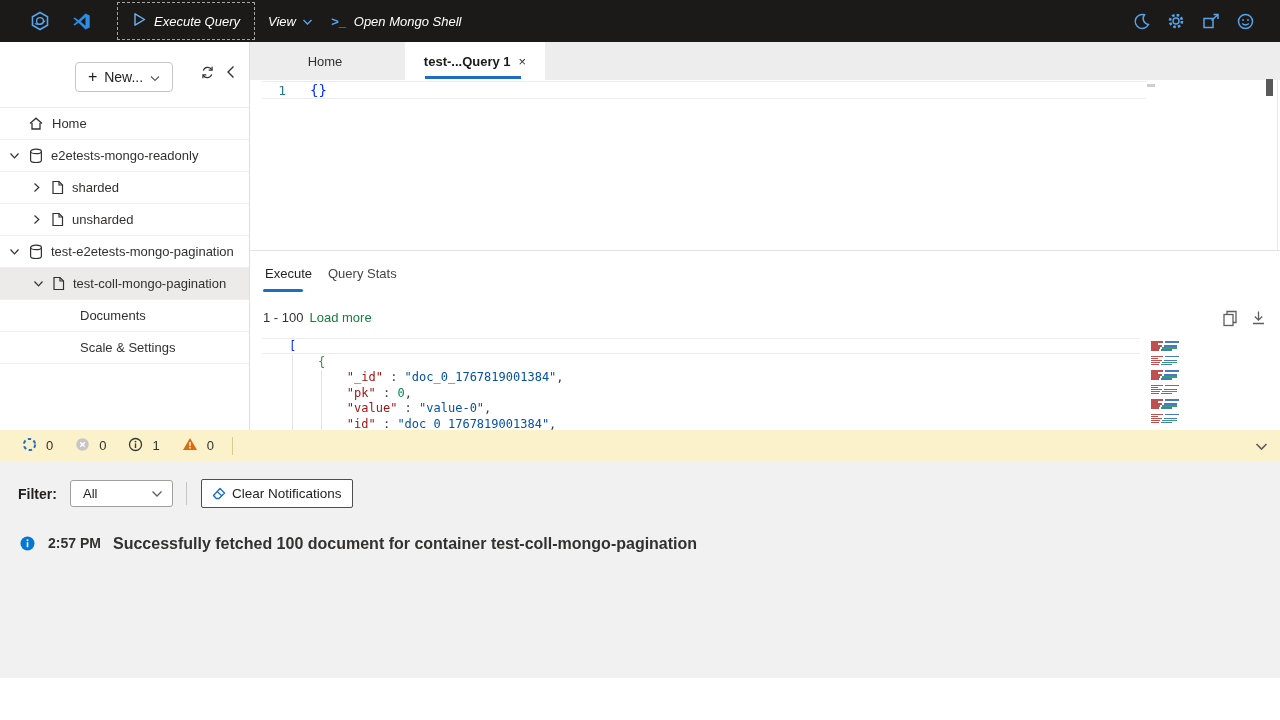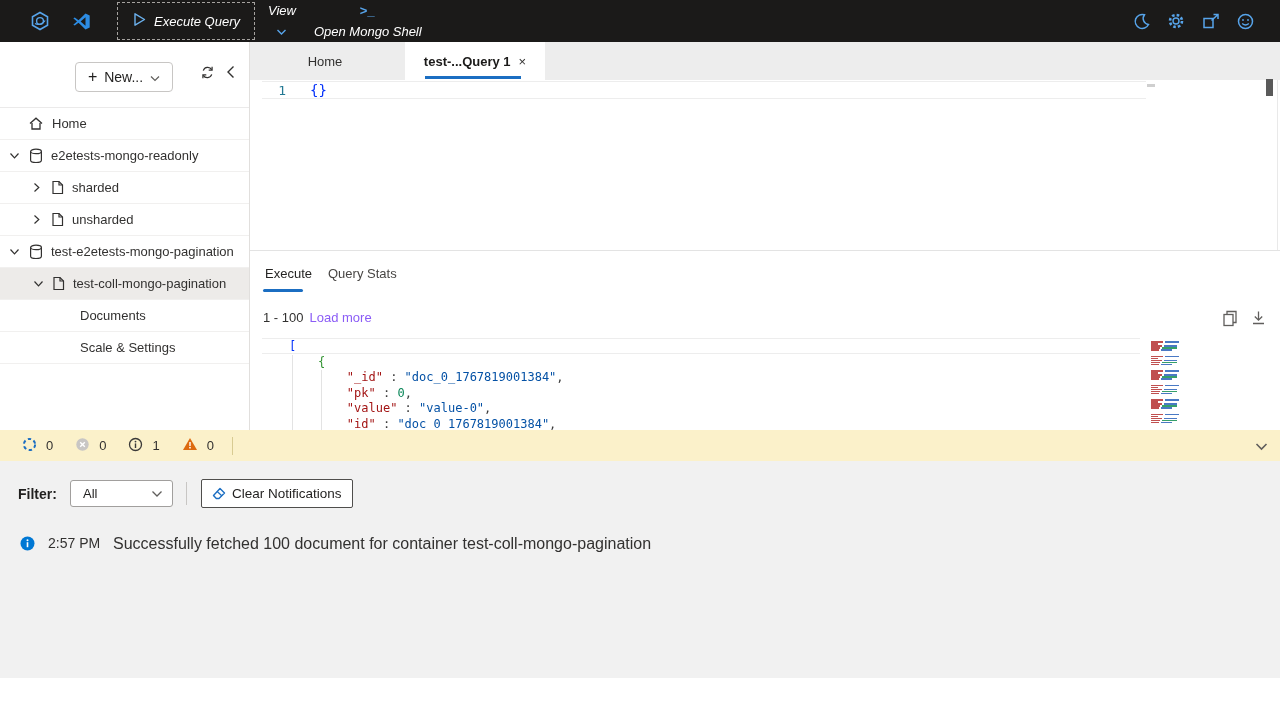--- a/index.html
+++ b/index.html
@@ -4,21 +4,21 @@
 <style>
   * { margin:0; padding:0; box-sizing:border-box; }
   html,body { width:1280px; height:720px; font-family:"Liberation Sans", sans-serif; background:#fff; }
   #app { position:relative; width:1280px; height:720px; overflow:hidden; background:#fff; }
   .mono { font-family:"DejaVu Sans Mono", monospace; }
 
   
   .topbar { position:absolute; left:0; top:0; width:1280px; height:42px; background:#1b1a19; display:flex; align-items:center; color:#fff; font-size:13px;font-style:italic; }
   .tb-icon { flex:0 0 auto; display:flex; align-items:center; justify-content:center; cursor:pointer; }
   .exec-btn { margin-left:26px; display:flex; align-items:center; gap:7px; padding:9px 14px; border:1px dashed #a6a3a0; color:#fff; cursor:pointer; }
-  .tb-item { display:flex; align-items:center; gap:6px; cursor:pointer;flex-direction:column; }
+  .tb-item { display:flex; align-items:center; gap:6px; cursor:pointer; }
   .shell-glyph { color:#57a4ea; font-weight:bold; font-size:13px; letter-spacing:1px; }
   .tb-right { margin-left:auto; margin-right:26px; display:flex; align-items:center; gap:17px; }
 
   
   .sidebar { position:absolute; left:0; top:42px; width:250px; height:388px; background:#fff; border-right:1px solid #e1dfdd; }
   .new-btn { position:absolute; left:75px; top:20px; width:98px; height:30px; background:#fff; border:1px solid #c8c6c4; border-radius:4px; display:flex; align-items:center; justify-content:center; gap:7px; font-size:14px; color:#201f1e; cursor:pointer; }
   .side-tool { position:absolute; top:23px; cursor:pointer; color:#323130; }
   .tree { position:absolute; left:0; top:65px; width:249px; border-top:1px solid #ebeaea; }
   .tree-row { height:32px; display:flex; align-items:center; border-bottom:1px solid #f1f0ef; font-size:13px; color:#323130; cursor:pointer; background:#fff; }
   .tree-row.selected { background:#edebe9; }
@@ -38,21 +38,21 @@
   .qe-code { position:absolute; left:60px; top:2px; font-size:14px; color:#0431fa; }
   .qe-mini-mark { position:absolute; left:897px; top:4px; width:8px; height:3px; background:#cfcfcf; }
   .qe-thumb { position:absolute; left:1016px; top:-1px; width:7px; height:17px; background:#5a5a5a; cursor:pointer; }
   .qe-track { position:absolute; left:1027px; top:0; width:1px; height:170px; background:#e9e9e9; }
 
   
   .results-pane { position:absolute; left:250px; top:251px; width:1030px; height:179px; background:#fff; overflow:hidden; }
   .rtab { position:absolute; top:15px; font-size:13px; cursor:pointer; }
   .rtab-underline { position:absolute; left:13px; top:38px; width:40px; height:3px; border-radius:2px; background:#1b6ec2; }
   .range-row { position:absolute; left:13px; top:59px; font-size:13px; color:#323130; }
-  .load-more { color:#8b5cf6; margin-left:6px; cursor:pointer; }
+  .load-more { color:#15803d; margin-left:6px; cursor:pointer; }
   .res-icon { position:absolute; top:59px; cursor:pointer; }
   .json-editor { position:absolute; left:12px; top:86px; width:1018px; height:93px; overflow:hidden; font-family:"DejaVu Sans Mono", monospace; font-size:12px; cursor:text; }
   .je-curline { position:absolute; left:0; top:1px; width:878px; height:16px; border-top:1px solid #ededed; border-bottom:1px solid #ededed; }
   .code-lines { position:absolute; left:27px; top:2px; white-space:pre; }
   .code-line { height:15.5px; line-height:15.5px; }
   .tok-p { color:#3b3b3b; } .tok-k { color:#a31515; } .tok-s { color:#0451a5; }
   .tok-n { color:#098658; } .tok-b1 { color:#0431fa; } .tok-b2 { color:#319331; }
   .indent-guide { position:absolute; width:1px; background:#e3e3e3; }
   .minimap { position:absolute; left:883px; top:4px; width:44px; cursor:pointer; }
   .mm-block { margin-bottom:5px; }
@@ -68,21 +68,21 @@
   .nb-chevron { position:absolute; right:12px; top:9px; cursor:pointer; }
 
   
   .console { position:absolute; left:0; top:461px; width:1280px; height:217px; background:#f1f1f1;padding-left:32px; }
   .filter-label { position:absolute; left:18px; top:25px; font-size:14px; font-weight:bold; color:#201f1e; }
   .filter-select { position:absolute; left:70px; top:19px; width:103px; height:27px; background:#fff; border:1px solid #a19f9d; border-radius:3px; display:flex; align-items:center; font-size:13px; color:#201f1e; cursor:pointer; }
   .fs-value { margin-left:12px; }
   .fs-chev { margin-left:auto; margin-right:9px; display:flex; }
   .filter-div { position:absolute; left:186px; top:21px; width:1px; height:23px; background:#c8c6c4; }
   .clear-btn { position:absolute; left:201px; top:18px; height:29px; padding:0 10px; background:#fff; border:1.5px solid #4f4e4c; border-radius:2px; display:flex; align-items:center; gap:5px; font-size:13.5px; color:#201f1e; cursor:pointer; }
-  .notif-entry { position:absolute; left:0; top:72px; width:1280px; height:22px; }
+  .notif-entry { position:absolute; left:0; top:72px; width:1280px; height:22px;font-weight:bold; }
   .ne-time { position:absolute; left:48px; top:2px; font-size:14px; color:#323130; }
   .ne-msg { position:absolute; left:113px; top:2px; font-size:16px; color:#323130; }
   .bottom-strip { position:absolute; left:0; top:678px; width:1280px; height:42px; background:#fff; }
 </style>
 </head>
 <body>
 
 <div id="app">
 
   <div class="topbar">

